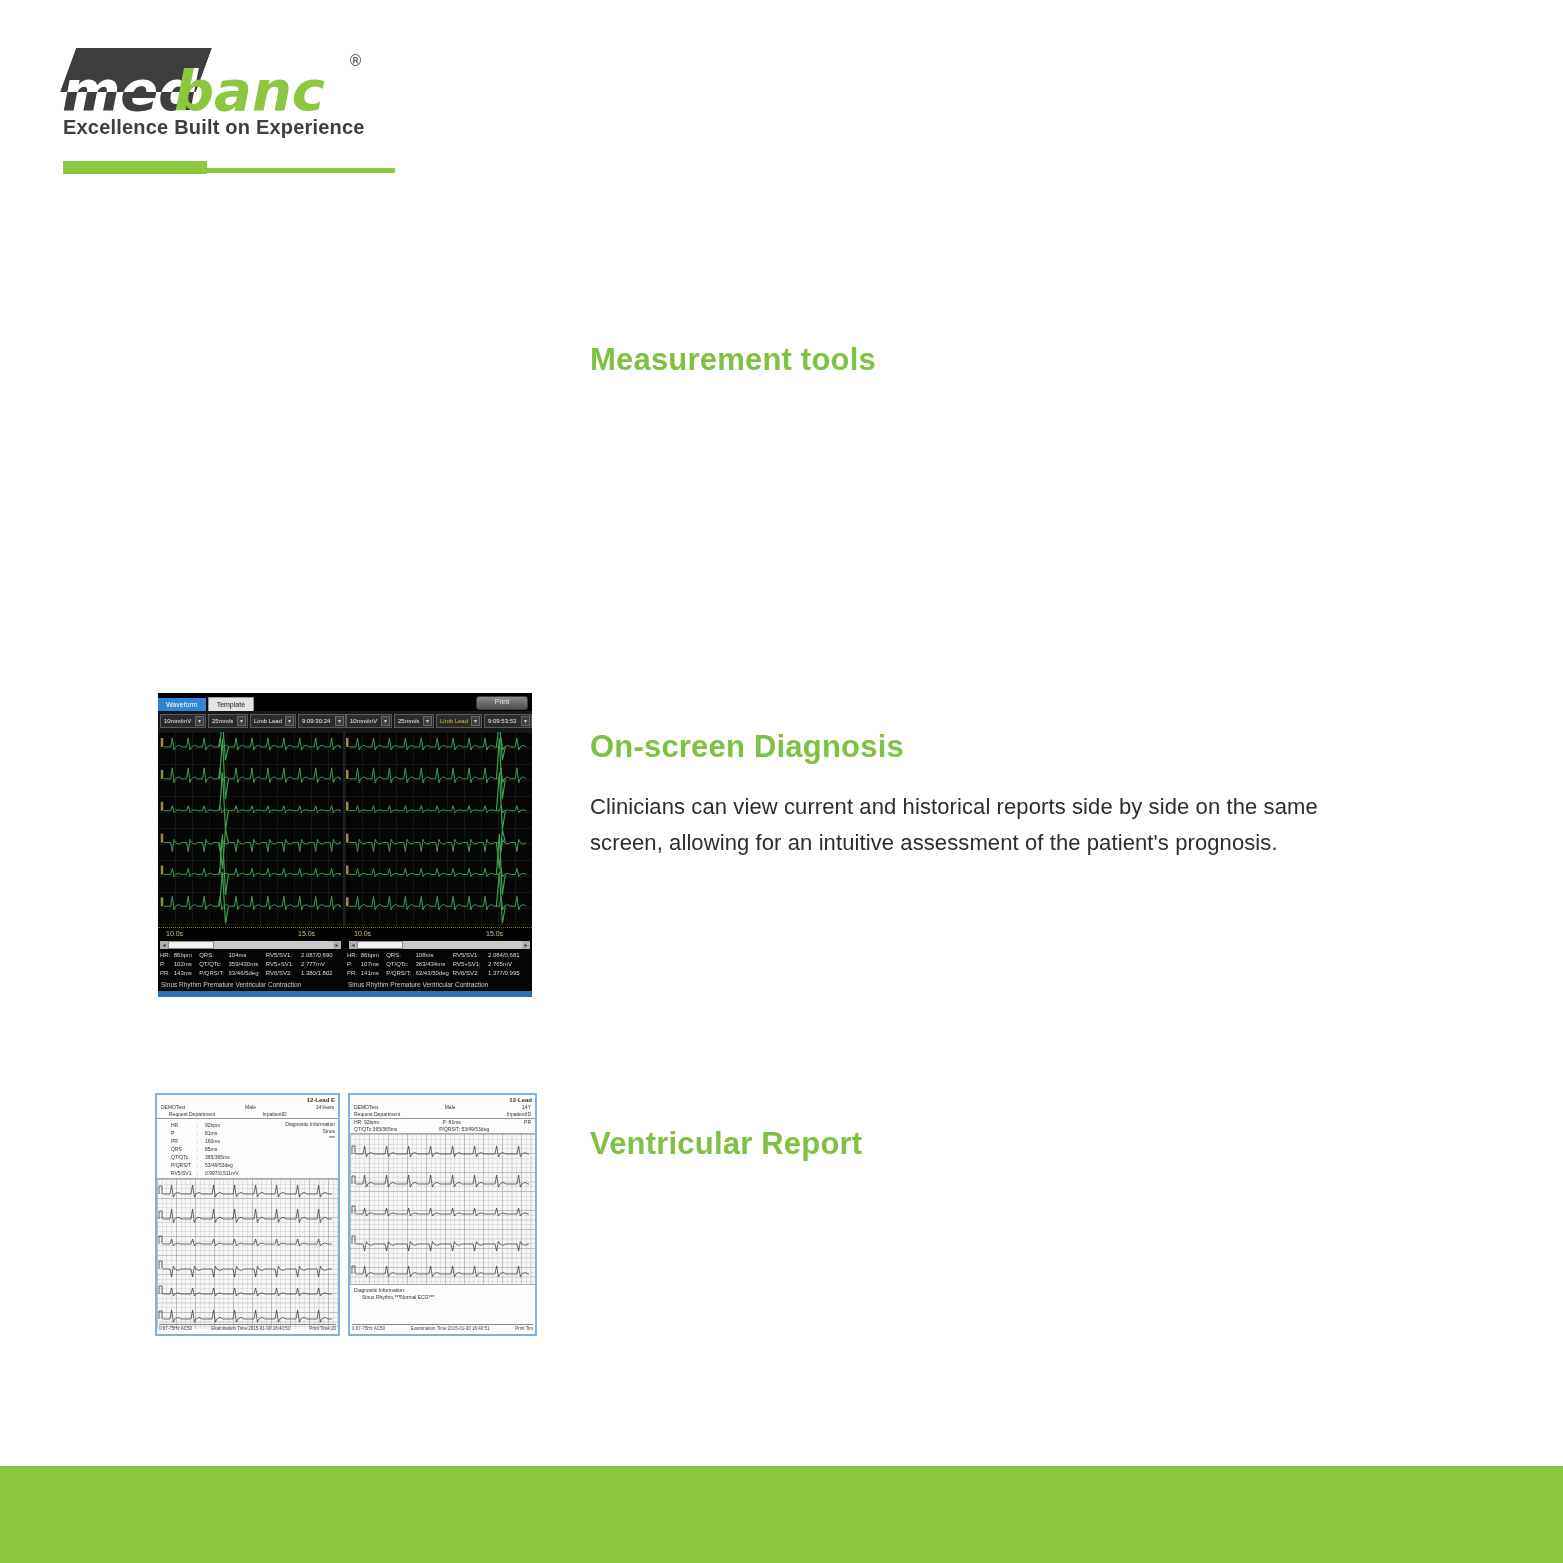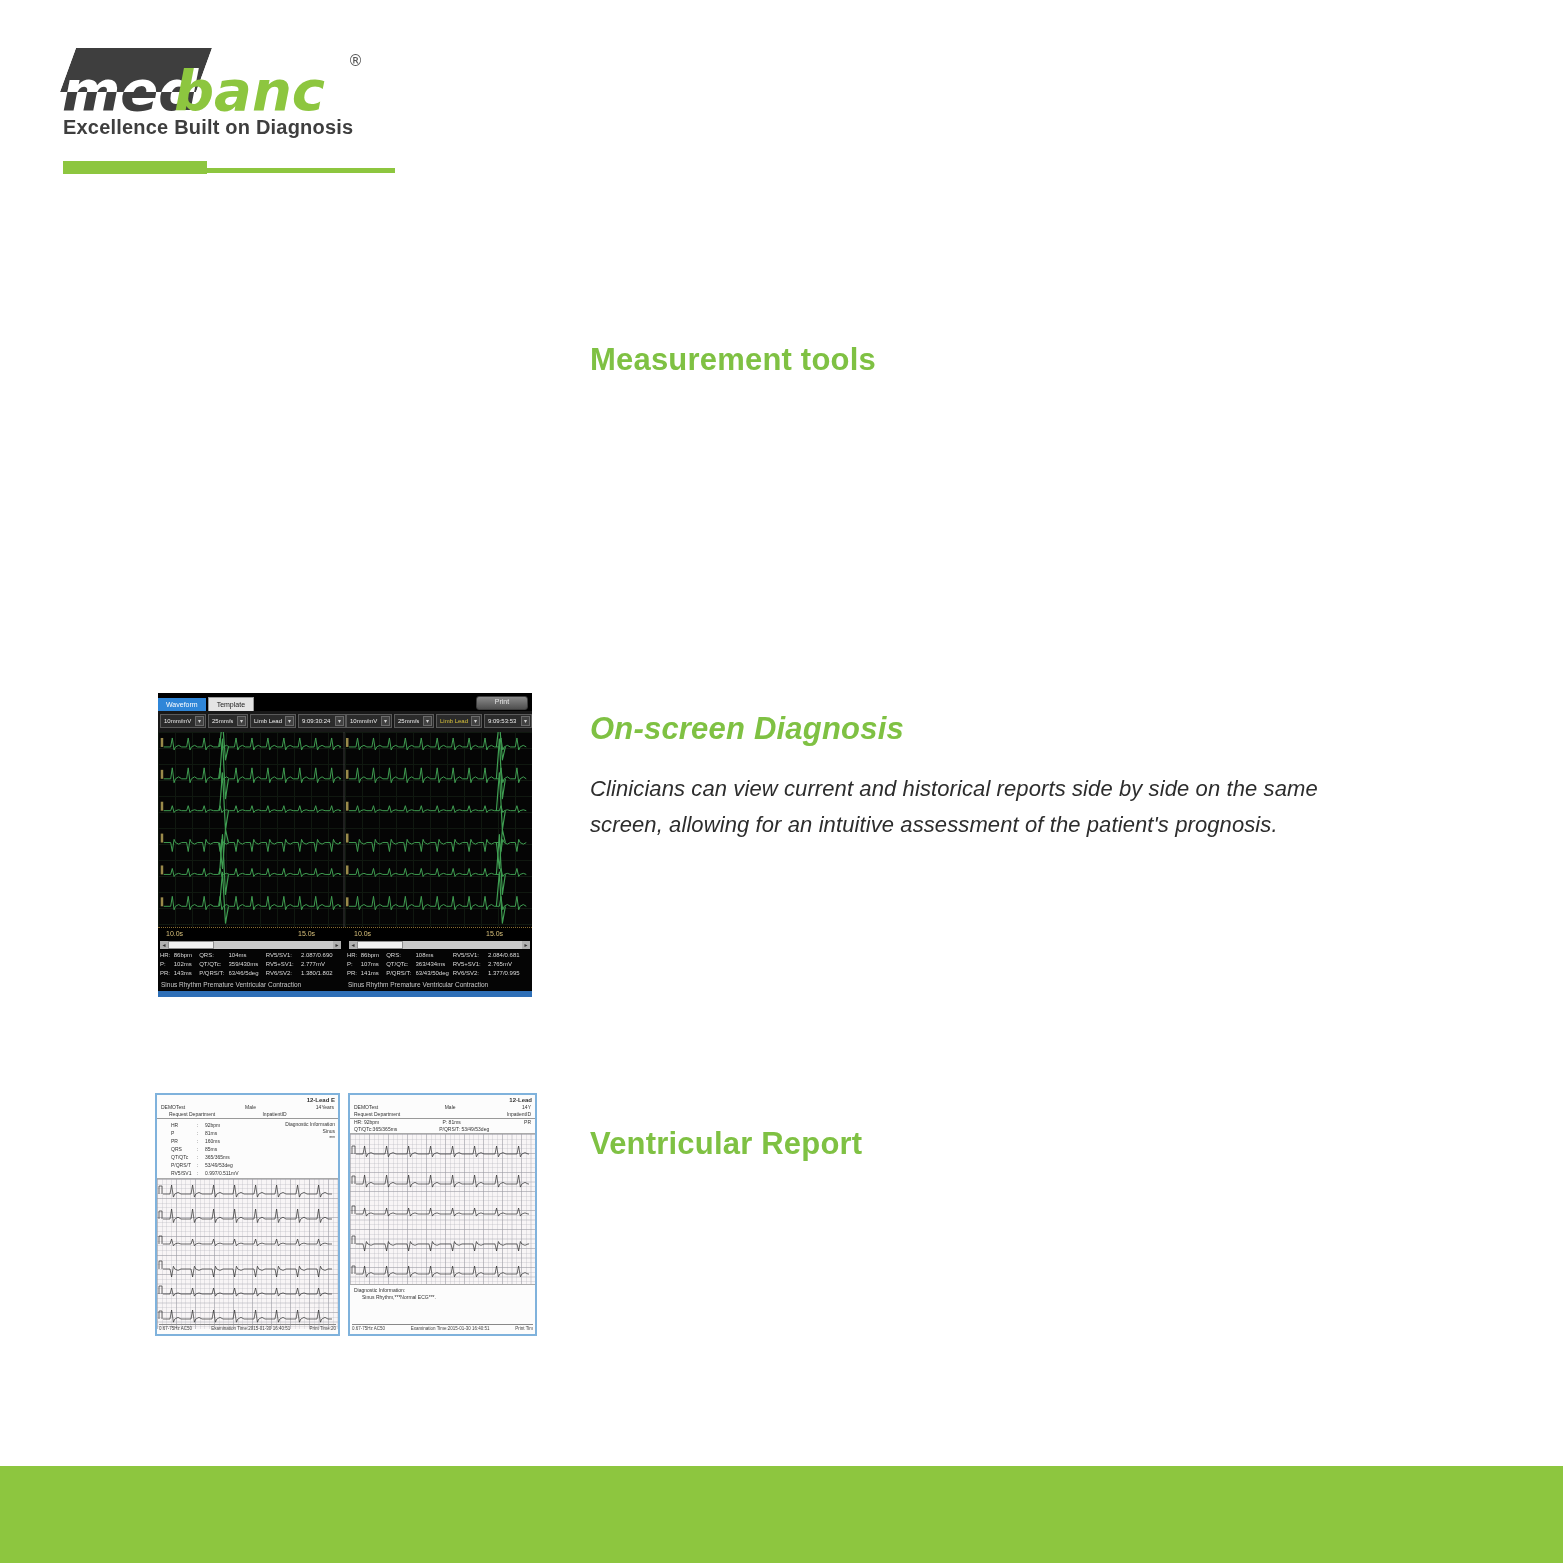--- a/index.html
+++ b/index.html
@@ -9,21 +9,21 @@
   
   .logo{position:absolute;left:60px;top:48px;width:320px;height:70px;}
   .logotext{font-size:56px;font-weight:800;font-style:italic;font-family:"DejaVu Sans",sans-serif;}
   .regmark{font-size:15px;font-family:"DejaVu Sans",sans-serif;}
   .tagline{position:absolute;left:63px;top:116px;font-size:20px;font-weight:700;color:#3e3e3e;letter-spacing:.2px;}
   .bar-thick{position:absolute;left:63px;top:161px;width:144px;height:13px;background:#8dc63f;}
   .bar-thin{position:absolute;left:207px;top:168px;width:188px;height:5px;background:#8dc63f;}
 
   
   .feature{position:absolute;left:590px;width:770px;}
-  #feature-1{top:342px;} #feature-2{top:711px;font-style:italic;} #feature-3{top:1126px;}
+  #feature-1{top:342px;} #feature-2{top:729px;} #feature-3{top:1126px;}
   .fh{margin:0;font-size:31px;font-weight:800;color:#7fc143;letter-spacing:.2px;}
   .fb{margin:24px 0 0;font-size:22px;line-height:36px;color:#2d2d2d;letter-spacing:.1px;}
 
   
   .shot1{position:absolute;left:159px;top:302px;width:374px;height:295px;background:#0a0a08;
          background-image:
            repeating-linear-gradient(to right,#1d241c 0 1px,transparent 1px 37px),
            repeating-linear-gradient(to bottom,#1d241c 0 1px,transparent 1px 37px);}
   .shot1 svg{display:block;}
 
@@ -106,21 +106,21 @@
       </defs>
       <text class="logotext" x="2" y="62" fill="#3e3e3e">med</text>
       <g clip-path="url(#logoclip)">
         <polygon points="16,0 152,0 136,44 0,44" fill="#3e3e3e"></polygon>
         <text class="logotext" x="2" y="62" fill="#ffffff">med</text>
       </g>
       <text class="logotext" x="114" y="62" fill="#8dc63f">banc</text>
       <text class="regmark" x="288" y="18" fill="#555">®</text>
     </svg>
   </div>
-  <div class="tagline">Excellence Built on Diagnosis</div>
+  <div class="tagline">Excellence Built on Experience</div>
   <div class="bar-thick"></div>
   <div class="bar-thin"></div>
 
   <section class="feature" id="feature-1">
     <h2 class="fh">Measurement tools</h2>
   </section>
 
   <div class="viewer">
     <div class="vtabs">
       <div class="vtab active">Waveform</div>

